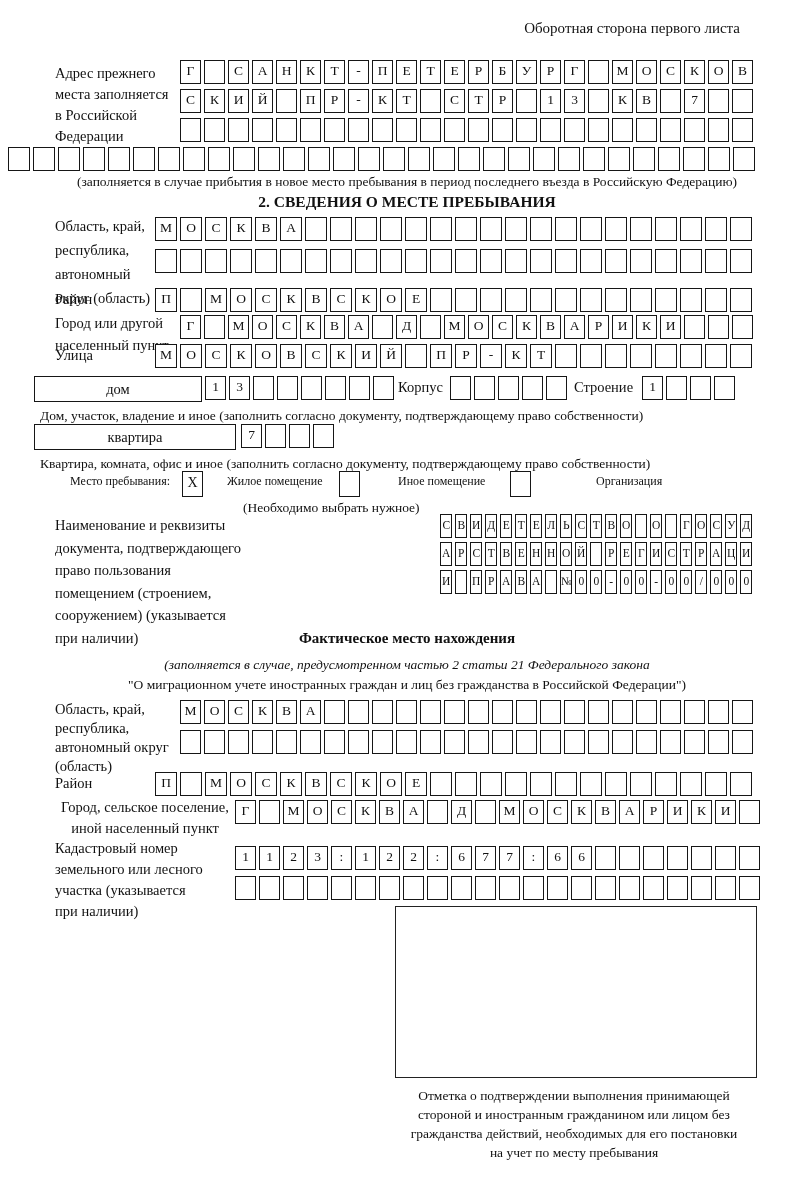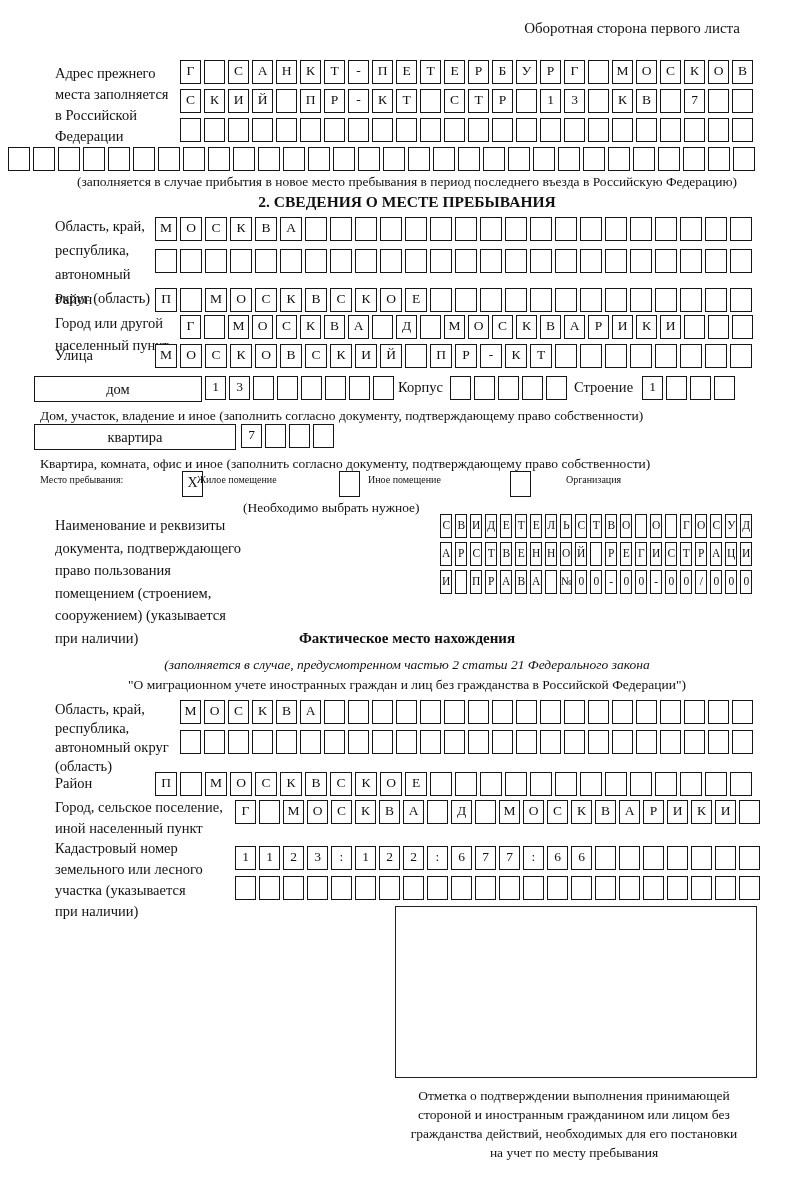--- a/index.html
+++ b/index.html
@@ -15,21 +15,21 @@
   .label > div{line-height:inherit;}
   .lh21{line-height:21px;} .lh24{line-height:24px;} .lh22{line-height:22px;}
   .lh19{line-height:19px;} .lh225{line-height:22.5px;}
   .caption{font-size:13.5px;}
   .center{width:800px;text-align:center;left:0;padding-left:7px;}
   .title{font-weight:bold;font-size:15.5px;}
   .fieldbox{box-sizing:border-box;border:1.6px solid #161616;height:26px;display:flex;
             align-items:center;justify-content:center;font-size:14.5px;background:#fff;}
   .chk{box-sizing:border-box;border:1.6px solid #161616;width:21px;height:26px;font-size:14px;
        line-height:22px;text-align:center;background:#fff;}
-  .opt{font-size:10px;}
+  .opt{font-size:12px;margin-left:30px;}
   .stampbox{box-sizing:border-box;border:1.6px solid #222;background:#fff;}
   .stampcap{font-size:13.5px;text-align:center;}
   .stampcap > div{line-height:19px;}
 </style>
 </head>
 <body>
 
 <div class="page">
 
   <div class="abs label" style="left:0;top:20;top:20px;width:740px;text-align:right;font-size:15px;">Оборотная сторона первого листа</div>
@@ -508,21 +508,21 @@
       <span class="cell"></span>
       <span class="cell"></span>
       <span class="cell"></span>
       <span class="cell"></span>
       <span class="cell"></span>
       <span class="cell"></span>
       <span class="cell"></span>
       <span class="cell"></span>
     </div>
 
-  <div class="abs label lh21" style="left:55px;top:797px;width:180px;">
+  <div class="abs label lh21" style="left:55px;top:797px;width:180px;text-align:center;">
       <div>Город, сельское поселение,</div>
       <div>иной населенный пункт</div>
     </div>
   <div class="abs cellrow" style="left:235px;top:800px;">
       <span class="cell">Г</span>
       <span class="cell"></span>
       <span class="cell">М</span>
       <span class="cell">О</span>
       <span class="cell">С</span>
       <span class="cell">К</span>

